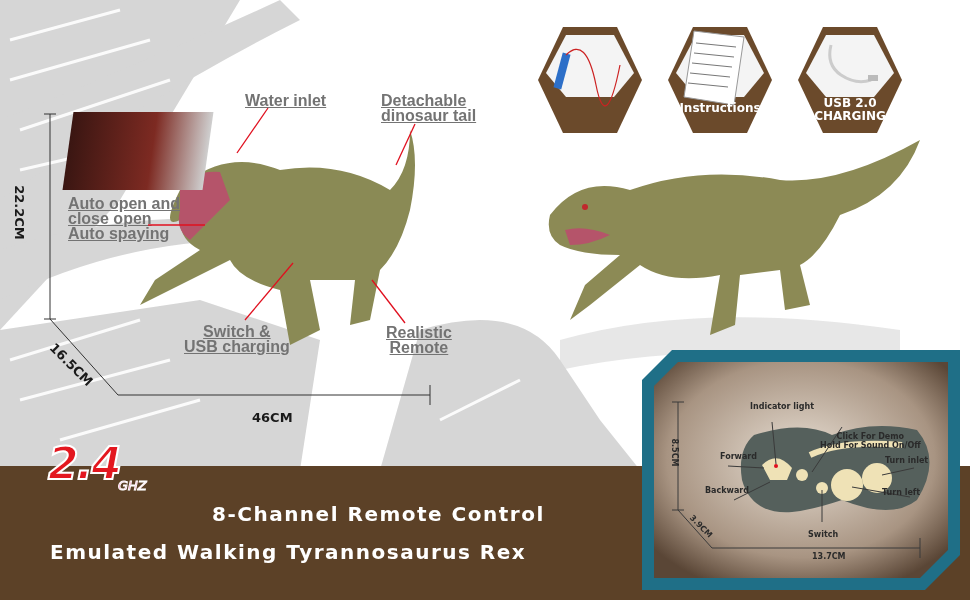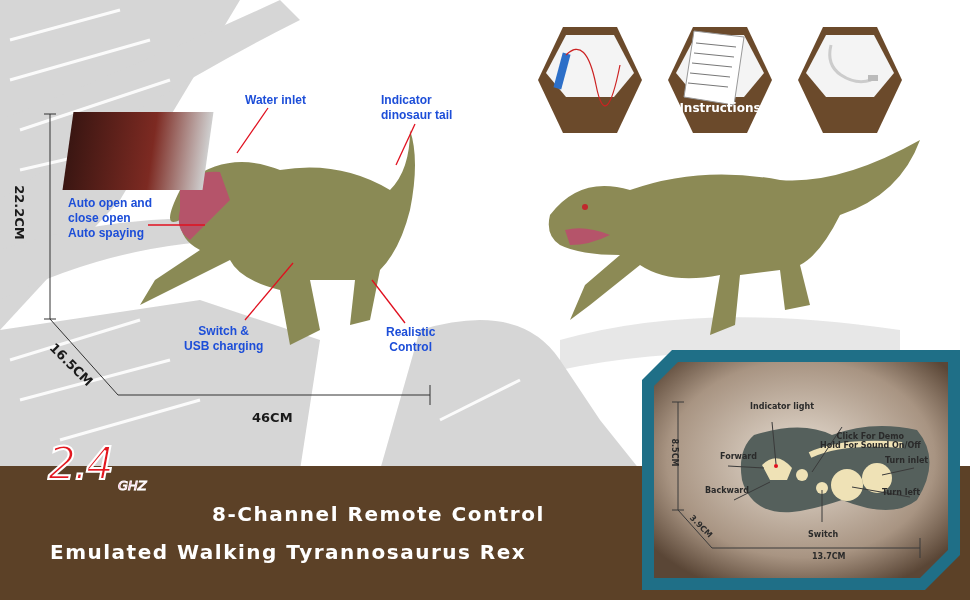--- a/index.html
+++ b/index.html
@@ -1,20 +1,20 @@
 <!DOCTYPE html>
 <html><head>
 <meta charset="utf-8">
 <style>
   html,body{margin:0;padding:0;}
   body{width:970px;height:600px;overflow:hidden;background:#ffffff;font-family:"DejaVu Sans",sans-serif;position:relative;}
   .abs{position:absolute;}
   .leaf-bg{position:absolute;left:0;top:0;width:970px;height:470px;overflow:hidden;}
   .band{position:absolute;left:0;top:466px;width:970px;height:134px;background:#5c4127;}
-  .red{color:#1d4ed8;font-weight:bold;font-size:12px;line-height:15px;font-family:"Liberation Sans",sans-serif;}
+  .red{color:#737373;font-weight:bold;font-size:16px;line-height:15px;font-family:"Liberation Sans",sans-serif;text-decoration:underline;}
   .dim{color:#1a1a1a;font-weight:bold;font-size:13px;font-family:"DejaVu Sans",sans-serif;}
   .hex{position:absolute;width:108px;height:110px;}
   .hex-label{position:absolute;left:0;right:0;bottom:12px;text-align:center;color:#ffffff;font-weight:bold;font-size:12px;line-height:13px;font-family:"DejaVu Sans",sans-serif;}
   .title1,.title2{position:absolute;color:#ffffff;font-family:"DejaVu Sans",sans-serif;font-weight:bold;letter-spacing:1.5px;text-align:right;}
   .title1{left:212px;top:502px;font-size:20px;}
   .title2{left:50px;top:540px;font-size:20px;}
   .remote-frame{position:absolute;left:642px;top:350px;width:318px;height:240px;}
   .rlabel{position:absolute;font-size:8px;font-weight:bold;color:#2a2a2a;font-family:"DejaVu Sans",sans-serif;white-space:nowrap;}
   .badge{position:absolute;left:48px;top:442px;}
 </style>
@@ -47,35 +47,35 @@
 <svg class="abs" style="left:120px;top:110px;" width="330" height="250" viewBox="0 0 330 250">
   <path d="M70 70 Q110 40 160 60 Q220 50 270 80 Q290 60 290 20 Q300 50 290 100 Q280 140 260 160 L250 210 L230 215 L235 170 L190 170 L200 220 L170 235 L160 180 Q120 170 110 150 L40 185 L20 195 L35 170 L80 140 Q60 130 60 110 Q40 120 60 80 Z" fill="#8a8a55"></path>
   <path d="M60 80 Q70 60 100 62 L110 90 Q90 110 70 130 Q55 120 60 100 Z" fill="#b5546a"></path>
   <circle cx="80" cy="72" r="3" fill="#d8d020"></circle>
 </svg>
 
 <div class="abs" style="left:68px;top:112px;width:140px;height:78px;background:linear-gradient(90deg,#3a1612,#7d2a22 60%,#cfcfcf);transform:skewX(-8deg);"></div>
 
 <div class="abs red" style="left:245px;top:93px;">Water inlet</div>
 <div class="abs red" style="left:381px;top:93px;">
-  <div>Indicator</div>
+  <div>Detachable</div>
   <div>dinosaur tail</div>
 </div>
 <div class="abs red" style="left:68px;top:196px;">
   <div>Auto open and</div>
   <div>close open</div>
   <div>Auto spaying</div>
 </div>
 <div class="abs red" style="left:184px;top:324px;text-align:center;">
   <div>Switch &amp;</div>
   <div>USB charging</div>
 </div>
 <div class="abs red" style="left:386px;top:325px;text-align:center;">
   <div>Realistic</div>
-  <div>Control</div>
+  <div>Remote</div>
 </div>
 <svg class="abs" style="left:0;top:0;pointer-events:none;" width="970" height="470">
   <g stroke="#e0101f" stroke-width="1.3" fill="none">
     <line x1="268" y1="108" x2="237" y2="153"></line>
     <line x1="415" y1="124" x2="396" y2="165"></line>
     <line x1="148" y1="225" x2="205" y2="225"></line>
     <line x1="245" y1="320" x2="293" y2="263"></line>
     <line x1="405" y1="323" x2="372" y2="280"></line>
   </g>
   <g stroke="#333" stroke-width="1" fill="none">
@@ -116,32 +116,36 @@
       <div>Instructions</div>
     </div>
 </div>
 <div class="hex" style="left:796px;top:25px;">
   <svg width="108" height="110" viewBox="0 0 108 110">
       <polygon points="27,2 81,2 106,55 81,108 27,108 2,55" fill="#6b4a2b"></polygon>
       <polygon points="30,10 78,10 98,48 78,72 30,72 10,48" fill="#f4f4f4"></polygon>
       <path d="M35 20 Q30 40 45 50 Q60 60 75 55" stroke="#ccc" stroke-width="3" fill="none"></path>
       <rect x="72" y="50" width="10" height="6" fill="#bbb"></rect>
     </svg>
+  <div class="hex-label">
+      <div>USB 2.0</div>
+      <div>CHARGING</div>
+    </div>
 </div>
 
 <svg class="abs" style="left:540px;top:135px;" width="400" height="230" viewBox="0 0 400 230">
   <path d="M10 80 Q40 40 90 55 Q160 30 240 45 Q300 50 380 5 Q360 60 300 80 Q280 120 260 130 L270 170 L245 175 L240 135 L200 140 L195 190 L170 200 L180 140 Q130 150 100 130 L50 170 L30 185 L45 150 L80 120 Q40 120 20 110 Q5 100 10 80 Z" fill="#8c8a55"></path>
   <path d="M25 95 Q45 90 70 100 Q50 110 30 110 Z" fill="#b5546a"></path>
   <circle cx="45" cy="72" r="3" fill="#c0282d"></circle>
 </svg>
 
 <div class="band"></div>
 
 <div class="badge">
-  <div style="font-family:'DejaVu Sans',sans-serif;font-style:italic;font-weight:normal;font-size:44px;color:#e3171f;-webkit-text-stroke:2px #ffffff;line-height:44px;letter-spacing:-2px;">2.4</div>
+  <div style="font-family:'DejaVu Sans',sans-serif;font-style:italic;font-weight:bold;font-size:44px;color:#e3171f;-webkit-text-stroke:2px #ffffff;line-height:44px;letter-spacing:-2px;">2.4</div>
   <div style="position:absolute;left:70px;top:36px;font-family:'DejaVu Sans',sans-serif;font-style:italic;font-weight:normal;font-size:13px;color:#ec4899;-webkit-text-stroke:1px #ffffff;">GHZ</div>
 </div>
 <div class="title1">8-Channel Remote Control</div>
 <div class="title2">Emulated Walking Tyrannosaurus Rex</div>
 
 <div class="remote-frame">
   <svg width="318" height="240" viewBox="0 0 318 240">
     <defs>
       <radialGradient id="rg" cx="50%" cy="45%" r="65%">
           <stop offset="0" stop-color="#e8dfd4"></stop>

